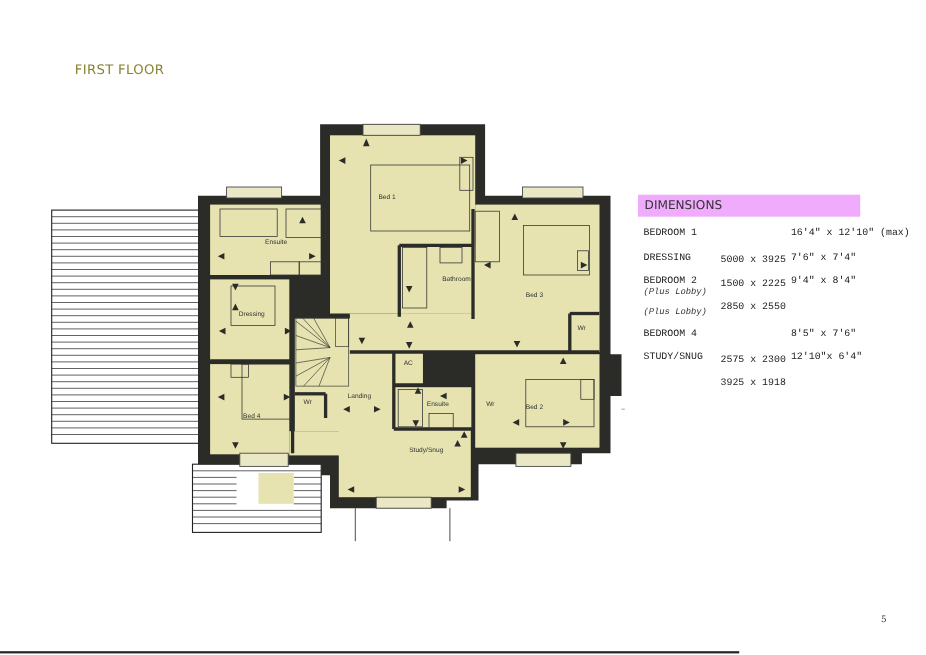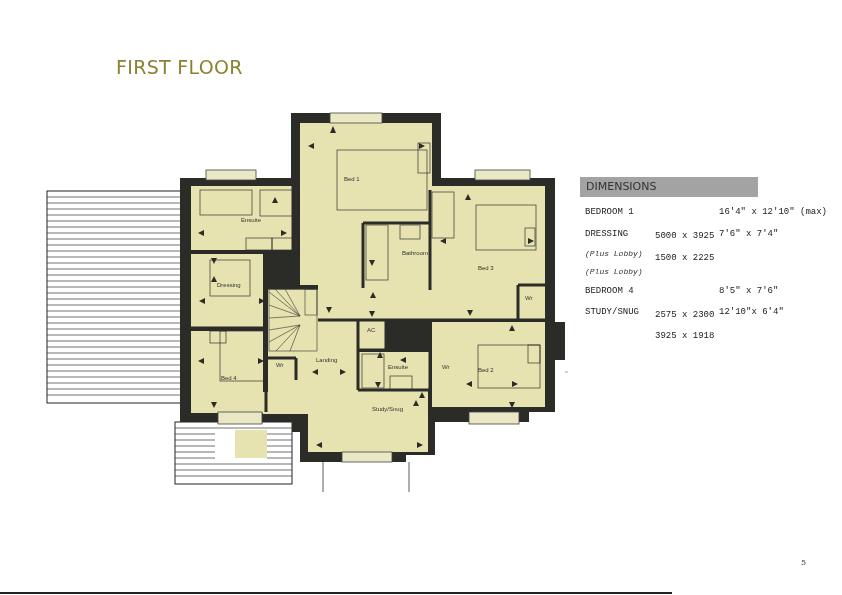--- a/index.html
+++ b/index.html
@@ -1,19 +1,19 @@
 <!DOCTYPE html>
 <html><head>
 <meta charset="utf-8">
 <style>
   html, body { margin:0; padding:0; background:#ffffff; }
   body { width:842px; height:595px; position:relative; overflow:hidden; font-family:"Liberation Sans", sans-serif; }
-  .title { position:absolute; left:68px; top:56px; font-family:"DejaVu Sans", sans-serif; font-size:19px; color:#8a8230; letter-spacing:0.3px;margin-left:48px; }
+  .title { position:absolute; left:68px; top:56px; font-family:"DejaVu Sans", sans-serif; font-size:12px; color:#8a8230; letter-spacing:0.3px; }
   .plan { position:absolute; left:0; top:0; width:842px; height:595px; }
-  .dim-header { position:absolute; left:580px; top:177px; width:178px; height:20px; background:#a3a3a3; font-family:"DejaVu Sans", sans-serif; font-size:11px; color:#333; line-height:20px; padding-left:6px; box-sizing:border-box; }
+  .dim-header { position:absolute; left:580px; top:177px; width:202px; height:20px; background:#f0abfc; font-family:"DejaVu Sans", sans-serif; font-size:11px; color:#333; line-height:20px; padding-left:6px; box-sizing:border-box; }
   .dim-table { position:absolute; left:585px; top:206px; width:240px; font-family:Liberation Mono, monospace; font-size:9px; color:#222; }
   .dim-row { position:relative; height:12px; line-height:12px; white-space:nowrap; }
   .dim-row span { position:absolute; top:0; }
   .c-room { left:0; }
   .c-mm { left:70px;margin-top:24px; }
   .c-ft { left:134px; }
   .dim-note { font-style:italic; font-size:8px; color:#333; height:10px; line-height:10px; }
   .page-num { position:absolute; left:801px; top:558px; font-family:"DejaVu Serif", serif; font-size:8px; color:#333; }
   .bottom-rule { position:absolute; left:0; top:592px; width:672px; height:2px; background:#222; }
   .room-label { font-family:"Liberation Sans", sans-serif; font-size:6px; fill:#333; }
@@ -232,20 +232,25 @@
     <span class="c-mm">5000 x 3925</span>
     <span class="c-ft">16'4" x 12'10" (max)</span>
   </div>
   <div style="height:10px"></div>
   <div class="dim-row">
     <span class="c-room">DRESSING</span>
     <span class="c-mm">1500 x 2225</span>
     <span class="c-ft">7'6" x 7'4"</span>
   </div>
   <div style="height:9px"></div>
+  <div class="dim-row">
+    <span class="c-room">BEDROOM 2</span>
+    <span class="c-mm">2850 x 2550</span>
+    <span class="c-ft">9'4" x 8'4"</span>
+  </div>
   <div class="dim-note">(Plus Lobby)</div>
   <div style="height:8px"></div>
   <div class="dim-note">(Plus Lobby)</div>
   <div style="height:8px"></div>
   <div class="dim-row">
     <span class="c-room">BEDROOM 4</span>
     <span class="c-mm">2575 x 2300</span>
     <span class="c-ft">8'5" x 7'6"</span>
   </div>
   <div style="height:9px"></div>

